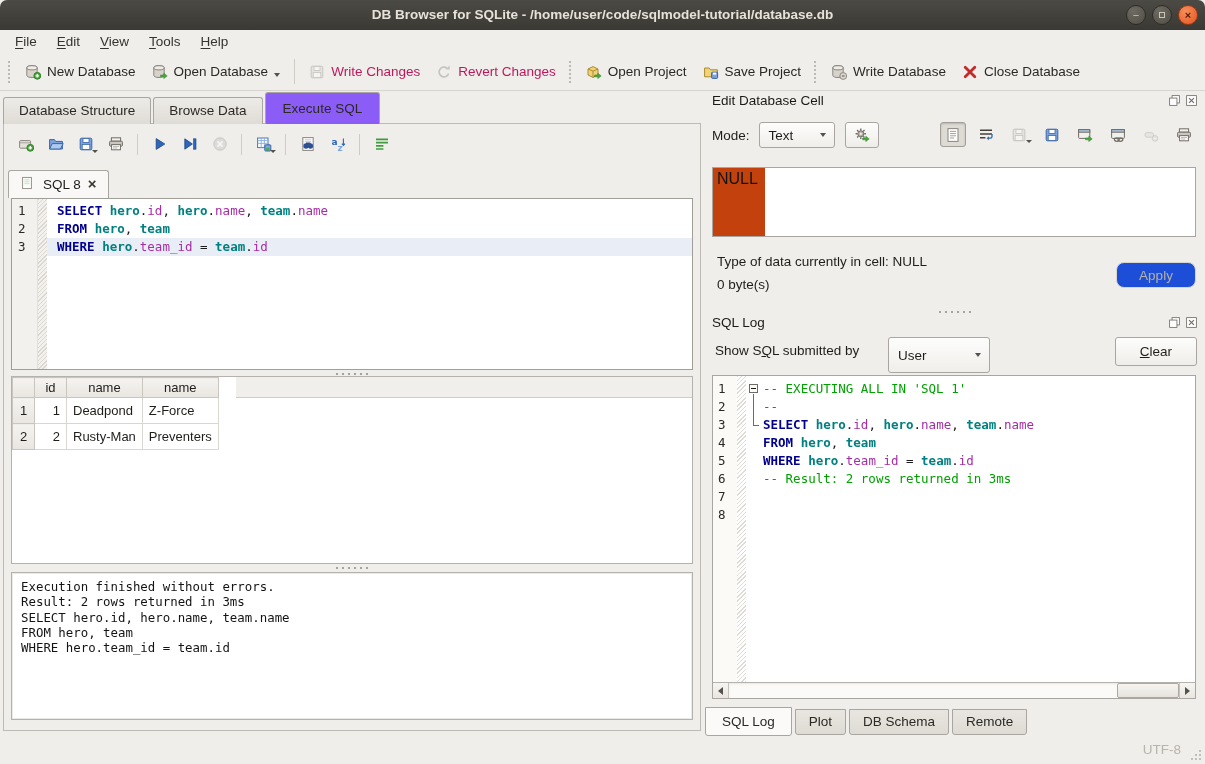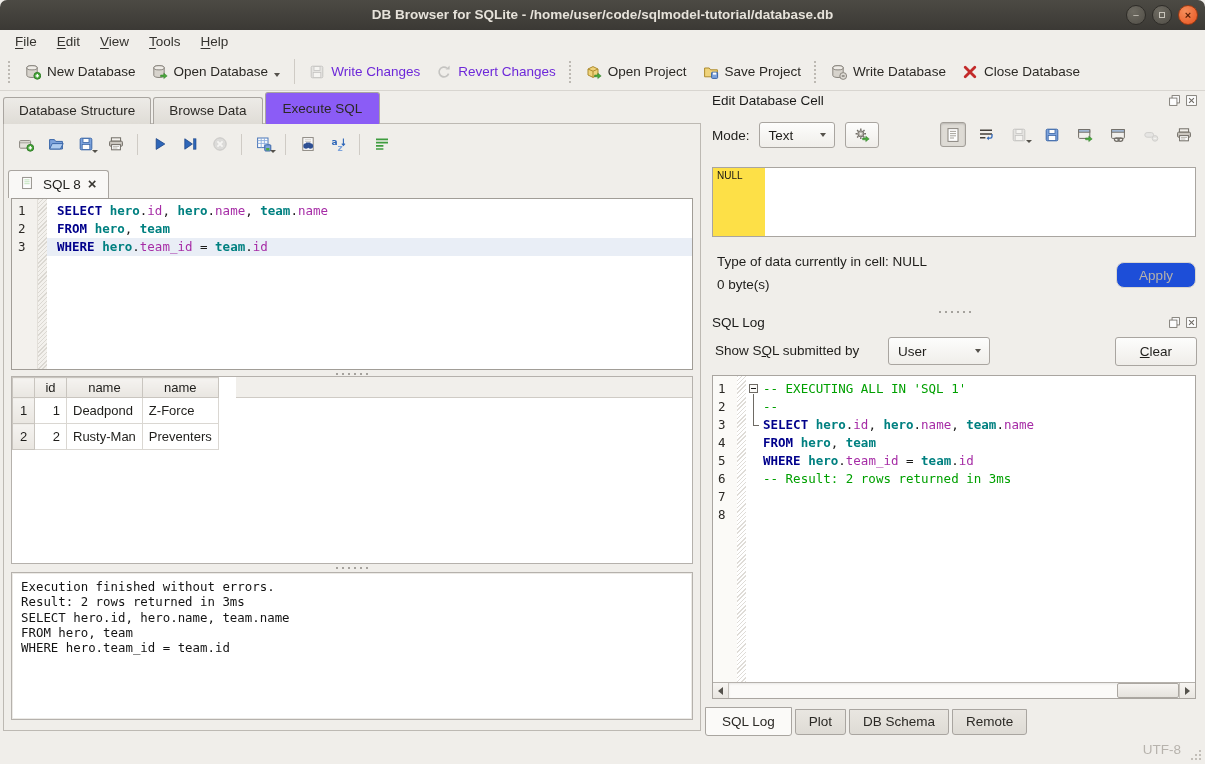--- a/index.html
+++ b/index.html
@@ -13,21 +13,21 @@
   .wbtn{width:20px;height:20px;border-radius:50%;background:radial-gradient(circle at 35% 30%,#6E6B62,#504D46);border:1px solid #2E2C28;display:flex;align-items:center;justify-content:center;color:#C9C5BC;font-size:11px;line-height:1}
   .wbtn .maxsq{width:6px;height:6px;border:1.5px solid #C9C5BC}
   .wbtn.close{background:radial-gradient(circle at 35% 30%,#F58E5B,#E85420);border-color:#9C3A12;color:#5C2008;font-weight:bold}
   
   .menubar{position:absolute;top:30px;left:0;right:0;height:23px;display:flex;align-items:center;padding-left:5px;background:#F0EEEA}
   .menu-item{padding:2px 10px;color:#35332F}
   .menu-item u{text-underline-offset:2px}
   
   .toolbar{position:absolute;top:53px;left:0;right:0;height:38px;display:flex;align-items:center;padding:0 3px;border-bottom:1px solid #D8D5D0;background:#F0EEEA}
   .tbtn{display:flex;align-items:center;gap:6px;padding:5px 8px;border-radius:3px;color:#2B2925;white-space:nowrap}
-  .tbtn.disabled{color:#6d28d9}
+  .tbtn.disabled{color:#be185d}
   .tbtn.disabled .ico{opacity:.4;filter:grayscale(1)}
   .tgrip{width:4px;height:22px;margin:0 5px;border-left:2px dotted #BDB9B3}
   .tsep{width:1px;height:25px;background:#CFCBC5;margin:0 6px}
   .caret{width:0;height:0;border-left:3.5px solid transparent;border-right:3.5px solid transparent;border-top:4px solid #55524C;align-self:flex-end;margin-bottom:3px}
   
   .maintabs{position:absolute;top:93px;left:3px;height:31px;display:flex;align-items:flex-end;z-index:3}
   .mtab{border:1px solid #A9A5A0;border-bottom:none;background:linear-gradient(#EDEBE7,#DFDCD6);padding:5px 15px 6px;margin-right:2px;border-radius:3px 3px 0 0;color:#2B2925}
   .mtab.active{background:#8b5cf6;padding:8px 17px 8px;position:relative}
   
   .leftpage{position:absolute;top:123px;left:3px;width:698px;height:608px;border:1px solid #BDB9B3;background:#F0EEEA}
@@ -70,27 +70,27 @@
   .dico{width:13px;height:13px;display:flex;align-items:center;justify-content:center}
   .moderow{position:absolute;top:30px;left:7px;right:7px;height:28px;display:flex;align-items:center}
   .gtk-combo{display:inline-flex;align-items:center;height:26px;padding:0 24px 0 9px;background:linear-gradient(#FDFDFC,#F0EEEA);border:1px solid #A9A5A0;border-radius:3px;position:relative}
   .gtk-combo .ccaret{position:absolute;right:8px;top:50%;margin-top:-2px;width:0;height:0;border-left:3.5px solid transparent;border-right:3.5px solid transparent;border-top:4px solid #55524C}
   .gearbtn{display:inline-flex;width:34px;height:26px;border:1px solid #A9A5A0;border-radius:3px;background:linear-gradient(#FDFDFC,#EFEDE9);align-items:center;justify-content:center;margin-left:10px}
   .cellicons{position:absolute;right:1px;top:1px;display:flex;gap:7px;align-items:center}
   .cibtn{width:26px;height:25px;display:flex;align-items:center;justify-content:center;border-radius:3px;position:relative}
   .cibtn.active{background:#DEDBD5;border:1px solid #A29E98;box-shadow:inset 0 1px 2px rgba(0,0,0,.18)}
   .cibtn.disabled .ico{opacity:.4;filter:grayscale(1)}
   .celledit{position:absolute;top:76px;left:7px;width:484px;height:70px;background:#FFF;border:1px solid #A9A5A0;display:flex}
-  .cellgutter{width:52px;background:#fde047;padding:2px 0 0 4px;font-size:10px;color:#141414}
+  .cellgutter{width:52px;background:#c2410c;padding:2px 0 0 4px;font-size:16px;color:#141414}
   .typetext{position:absolute;top:163px;left:12px}
   .sizetext{position:absolute;top:186px;left:12px}
   .applybtn{position:absolute;top:171px;left:411px;width:80px;height:26px;background:#1d4ed8;border:1px solid #D9D6D0;border-radius:8px;color:#B5B1AB;display:flex;align-items:center;justify-content:center}
   .filterrow{position:absolute;top:246px;left:7px;right:7px;height:30px}
   .flabel{position:absolute;left:3px;top:6px}
-  .combo-user{position:absolute;left:176px;top:0;width:102px;height:28px}
+  .combo-user{position:absolute;left:176px;top:0;width:102px;height:36px}
   .gtk-btn{background:linear-gradient(#FDFDFC,#EFEDE9);border:1px solid #A9A5A0;border-radius:3px;display:flex;align-items:center;justify-content:center;color:#1F1E1B}
   .clearbtn{position:absolute;left:403px;top:0;width:82px;height:29px}
   .logbox{position:absolute;top:284px;left:7px;width:484px;height:324px;border:1px solid #A9A5A0;background:#FFF;overflow:hidden}
   .logscroll{position:absolute;top:0;left:0;right:0;bottom:16px;display:flex;font:12.5px/18px "DejaVu Sans Mono",monospace;color:#1A1A1A}
   .lognums{width:24px;background:#FBFAF7;padding:4px 0 0 5px}
   .lognums .gnum{padding-left:0}
   .loghatch{width:9px;background-image:repeating-linear-gradient(135deg,#DFDCD7 0 1px,transparent 1px 3px)}
   .logfold{width:15px;position:relative}
   .foldbox{position:absolute;left:3px;top:8px;width:9px;height:9px;border:1px solid #6E6A64;background:#FBFAF8}
   .foldbox i{position:absolute;left:1px;right:1px;top:3px;height:1px;background:#1A1A1A;display:block}

